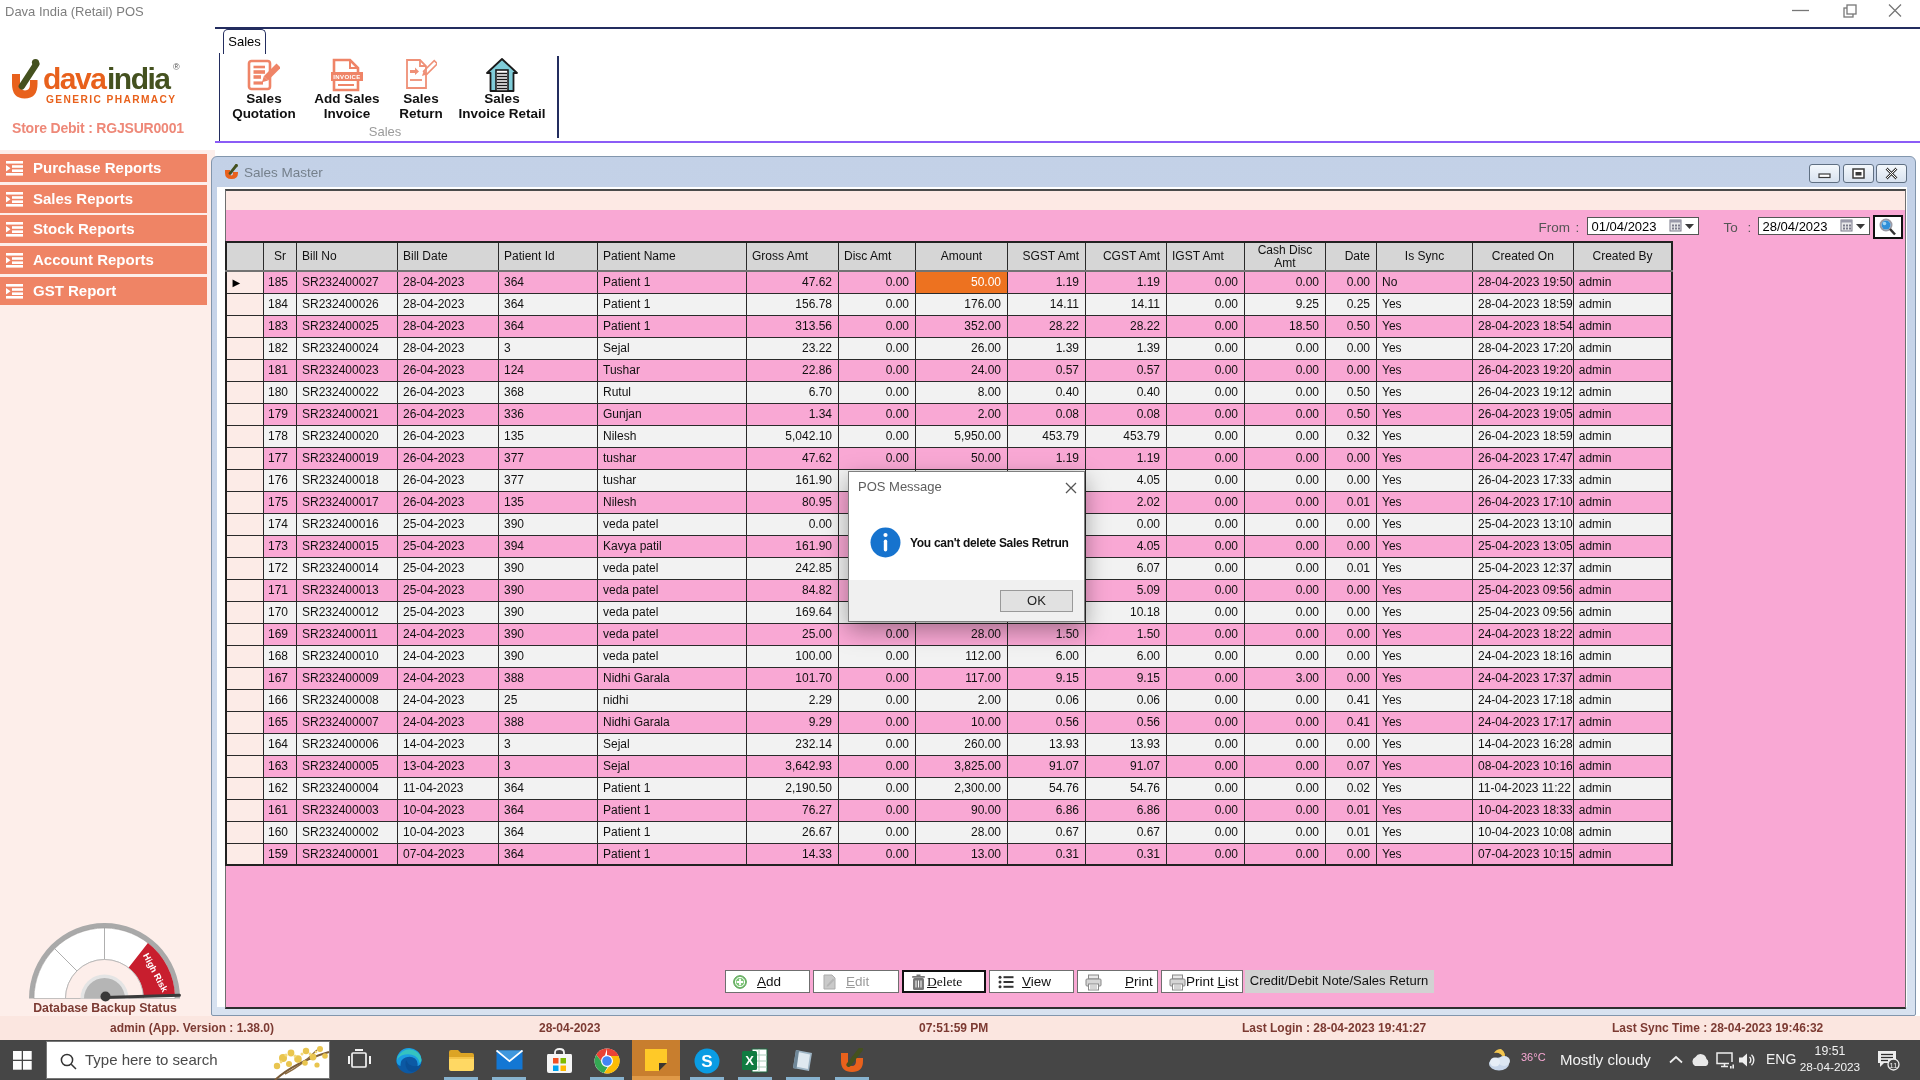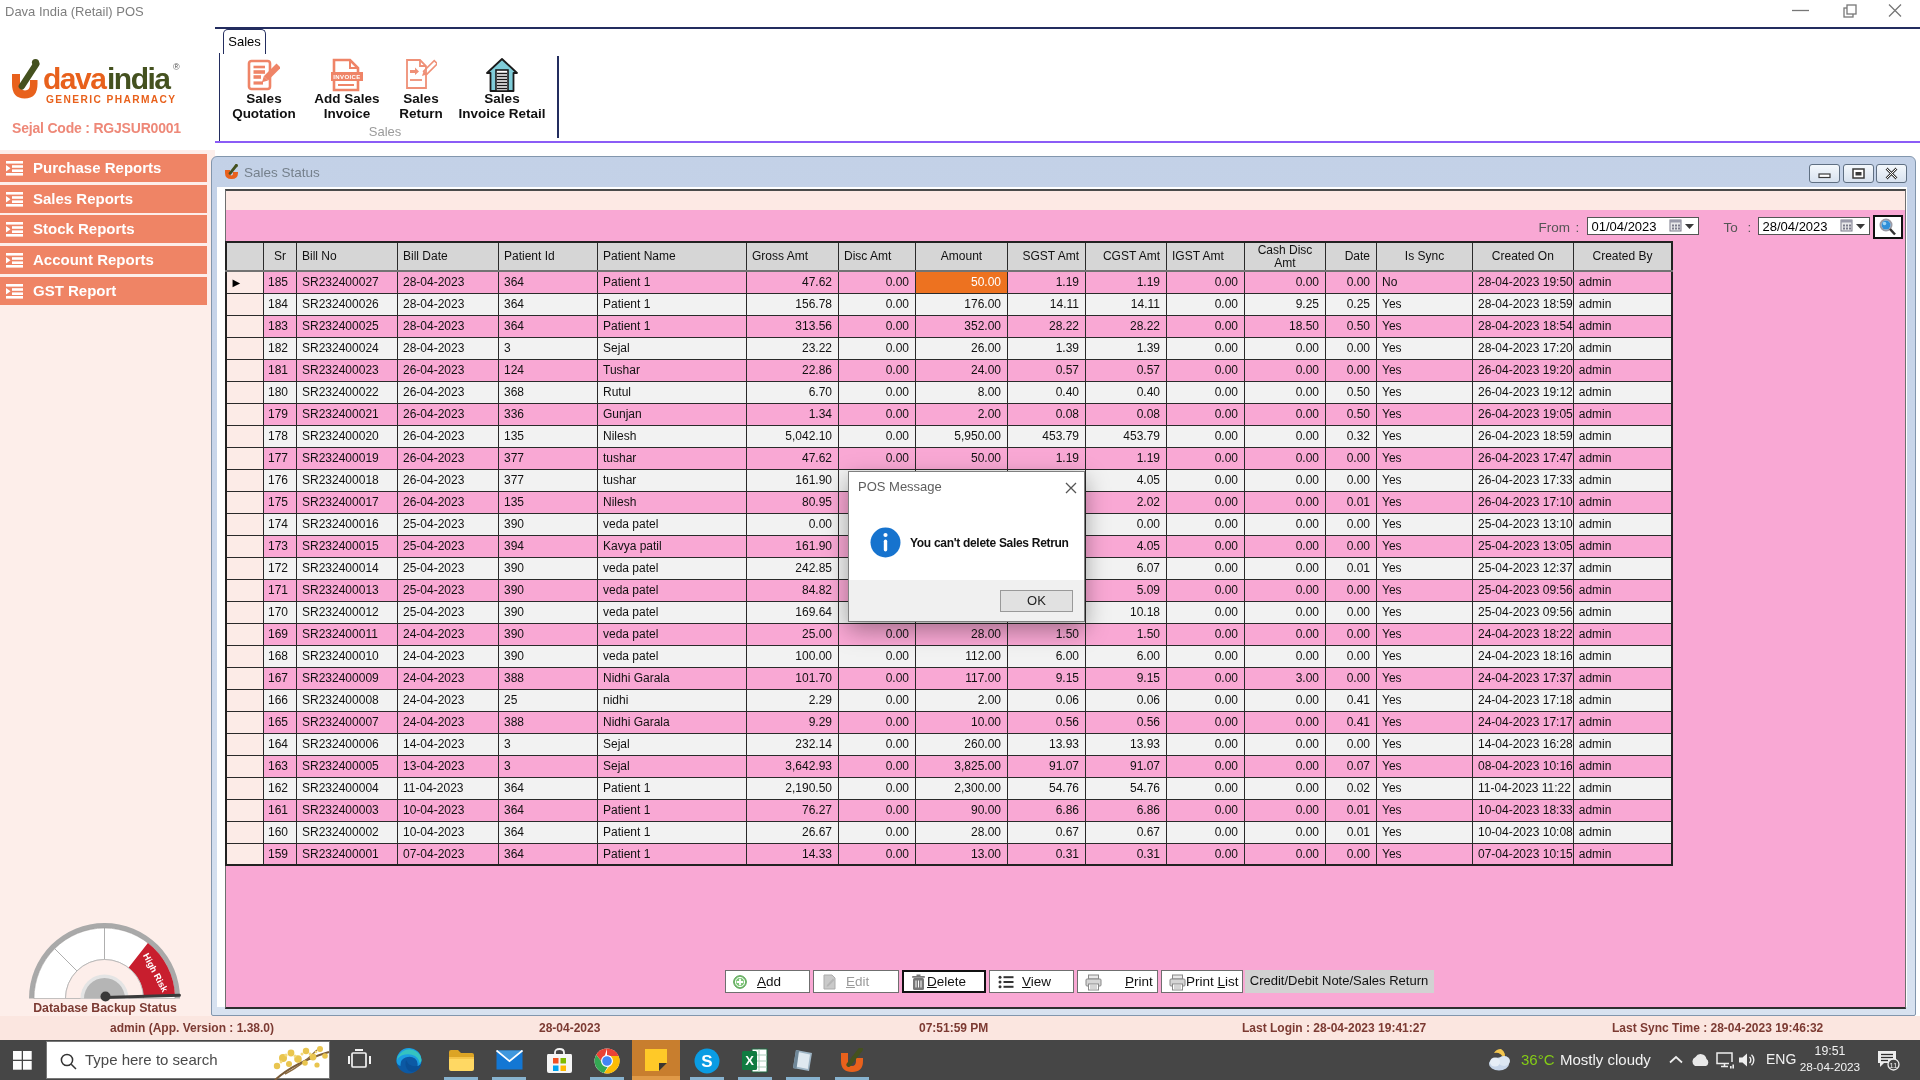--- a/index.html
+++ b/index.html
@@ -97,21 +97,21 @@
     <g transform="rotate(33 17 20)">
       <rect x="14" y="0" width="6.4" height="33" rx="3.2" fill="#44511f"></rect>
     </g>
     <circle cx="25.5" cy="4.5" r="3.6" fill="#44511f"></circle>
   </g>
   <text x="33" y="31" font-size="30" font-weight="bold" fill="#e8611c" style="letter-spacing:-1.5px">dava</text>
   <text x="97" y="31" font-size="30" font-weight="bold" fill="#44511f" style="letter-spacing:-1.5px">india</text>
   <text x="163" y="12" font-size="9" fill="#555">®</text>
   <text x="36" y="45" font-size="10.2" font-weight="bold" fill="#e8611c" style="letter-spacing:1.4px">GENERIC PHARMACY</text>
 </svg>
-<div class="abs" style="left:12px;top:120px;font-size:14px;font-weight:bold;color:#ee8878;letter-spacing:-0.2px;">Sejal Code : RGJSUR0001</div>
+<div class="abs" style="left:12px;top:120px;font-size:14px;font-weight:bold;color:#ee8878;letter-spacing:-0.2px;">Store Debit : RGJSUR0001</div>
 
 <style>
   .sbtn { position:absolute; left:0; width:207px; height:28px; background:#ef8465; color:#fff; font-weight:bold; font-size:15px; line-height:28px; padding-left:33px; }
   .sbtn svg { position:absolute; left:5px; top:6px; }
 </style>
 <div class="sbtn" style="top:154px;">Purchase Reports<svg width="19" height="16" viewBox="0 0 19 16">
       <g fill="#fff">
         <rect x="1" y="1" width="17" height="2.6"></rect>
         <rect x="7" y="5.2" width="11" height="2.6"></rect>
         <rect x="7" y="9.4" width="11" height="2.6"></rect>
@@ -181,21 +181,21 @@
 
 <div id="mdiwin" class="abs" style="left:210.5px;top:156px;width:1705.5px;height:860px;background:linear-gradient(#c3d1e7 0%,#cdd9ec 60%,#d8e2f0 100%);border:1px solid #8296ad;border-radius:6px 6px 2px 2px;">
 
   <svg class="abs" style="left:11.5px;top:7px;" width="17" height="17" viewBox="0 0 17 17">
     <path d="M2 6 H7 V9 Q7 11.5 8.5 11.5 Q10 11.5 10 9 V8 H15 V9 Q15 15 8.5 15 Q2 15 2 9 Z" fill="#e8611c"></path>
     <g transform="rotate(38 8 8)">
         <rect x="6.7" y="-2" width="2.8" height="13" rx="1.4" fill="#44511f"></rect>
       </g>
     <circle cx="13.2" cy="1.8" r="1.5" fill="#44511f"></circle>
   </svg>
-  <div class="abs" style="left:32.5px;top:8px;font-size:13.5px;color:#75808c;">Sales Status</div>
+  <div class="abs" style="left:32.5px;top:8px;font-size:13.5px;color:#75808c;">Sales Master</div>
   <style>
     .wbtn { position:absolute; top:7px; width:31px; height:19px; background:linear-gradient(#f4f8fc,#d8e2ef); border:1px solid #5f6f82; border-radius:3px; }
   </style>
   <div class="wbtn" style="left:1597px;"><svg width="29" height="17" viewBox="0 0 29 17">
         <rect x="9" y="9" width="11" height="3.5" fill="#fff" stroke="#3a3a3a" stroke-width="1.2"></rect>
       </svg></div>
   <div class="wbtn" style="left:1631px;"><svg width="29" height="17" viewBox="0 0 29 17">
         <rect x="9" y="4" width="11" height="9" fill="#fff" stroke="#3a3a3a" stroke-width="1.5"></rect>
         <rect x="11.5" y="7" width="6" height="3.5" fill="#3a3a3a"></rect>
       </svg></div>
@@ -850,21 +850,21 @@
             <rect x="2" y="4" width="11" height="12" rx="1.5"></rect>
             <rect x="1" y="2" width="13" height="1.8" rx="0.9"></rect>
             <rect x="5.5" y="0.5" width="4" height="2"></rect>
           </g>
           <g stroke="#fff" stroke-width="1">
             <line x1="5" y1="6.5" x2="5" y2="13.5"></line>
             <line x1="7.5" y1="6.5" x2="7.5" y2="13.5"></line>
             <line x1="10" y1="6.5" x2="10" y2="13.5"></line>
           </g>
         </svg>
-      <span class="lbl" style="left:23px;top:2px;"><u>D</u>elete</span>
+      <span class="lbl" style="left:23px;top:2px;font-family:Liberation Serif, serif;"><u>D</u>elete</span>
     </div>
     <div class="bbtn" style="left:772.5px;width:85px;">
       <svg style="left:8px;top:4px;" width="16" height="14" viewBox="0 0 16 14">
           <g fill="#333">
             <circle cx="2" cy="2.2" r="1.5"></circle>
             <circle cx="2" cy="7" r="1.5"></circle>
             <circle cx="2" cy="11.8" r="1.5"></circle>
             <rect x="5.5" y="1.2" width="10" height="2"></rect>
             <rect x="5.5" y="6" width="10" height="2"></rect>
             <rect x="5.5" y="10.8" width="10" height="2"></rect>
@@ -1050,21 +1050,21 @@
   <div class="tline" style="left:738px;width:34px;"></div>
   <div class="tline" style="left:786px;width:34px;"></div>
   <div class="tline" style="left:835px;width:34px;"></div>
 
   <svg class="abs" style="left:1487px;top:7px;" width="28" height="26" viewBox="0 0 28 26">
     <path d="M14 2 A8 8 0 0 0 7 6 A8 8 0 0 1 17 13 A8 8 0 0 0 14 2 Z" fill="#f3c64f"></path>
     <ellipse cx="12" cy="17" rx="10" ry="6.5" fill="#c7d6ea"></ellipse>
     <ellipse cx="17" cy="14" rx="6" ry="5" fill="#dbe6f2"></ellipse>
     <ellipse cx="8" cy="15" rx="5" ry="4.5" fill="#e6eef7"></ellipse>
   </svg>
-  <div class="abs" style="left:1521px;top:11px;font-size:15px;color:#84cc16;">36°C</div>
+  <div class="abs" style="left:1521px;top:11px;font-size:11px;color:#f9a8d4;">36°C</div>
   <div class="abs" style="left:1560px;top:11px;font-size:15px;color:#f2f2f2;">Mostly cloudy</div>
 
   <svg class="abs" style="left:1668px;top:14px;" width="16" height="12" viewBox="0 0 16 12">
       <path d="M2 8.5 L8 3 L14 8.5" fill="none" stroke="#eee" stroke-width="1.7"></path>
     </svg>
 
   <svg class="abs" style="left:1689px;top:13px;" width="22" height="14" viewBox="0 0 22 14">
     <path d="M6 13 A5 5 0 0 1 6.5 4 A6 6 0 0 1 17.5 6 A4 4 0 0 1 17 13 Z" fill="#e8e8e8"></path>
   </svg>
 

